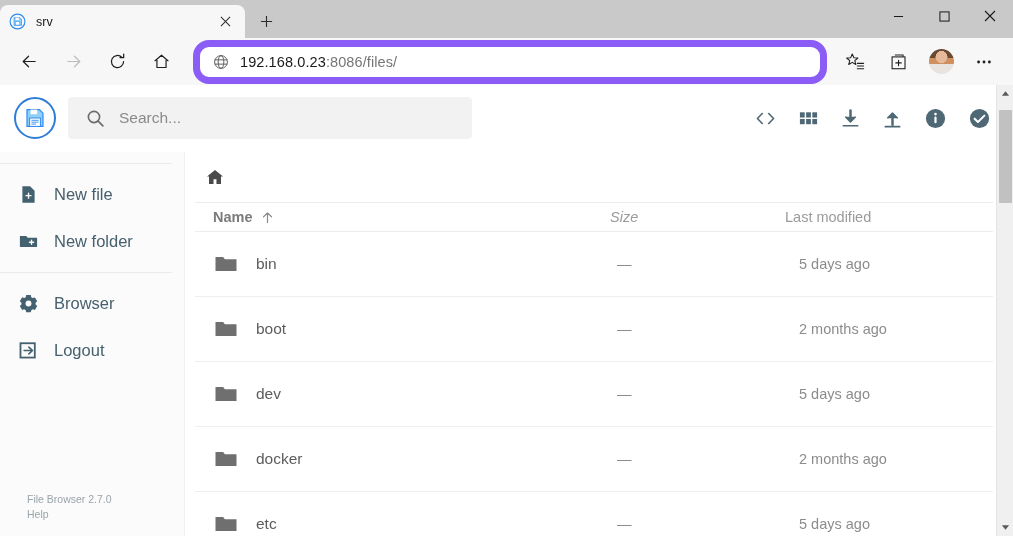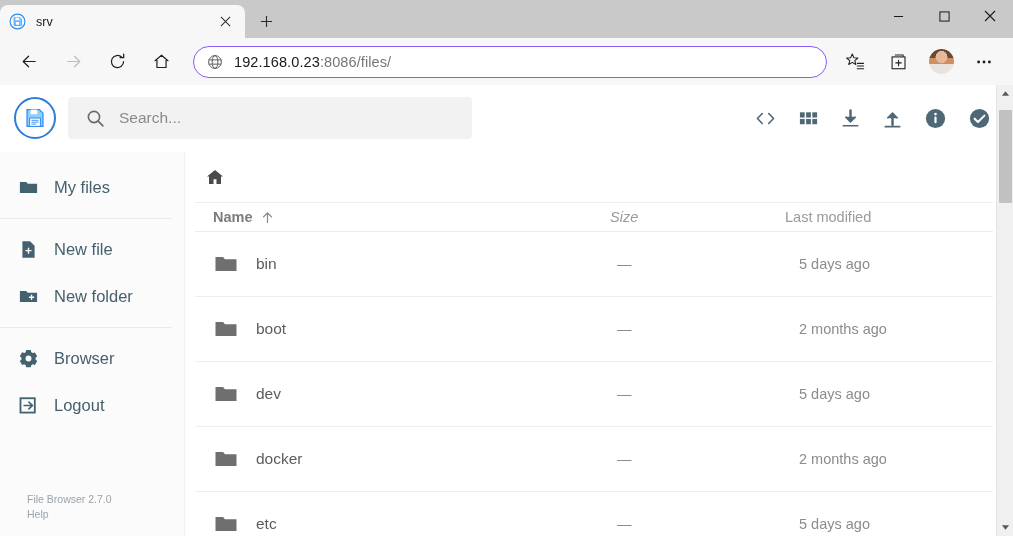--- a/index.html
+++ b/index.html
@@ -55,21 +55,21 @@
   }
   .navbtn {
     width: 34px; height: 34px; margin: 0 5px;
     display: flex; align-items: center; justify-content: center;
     border-radius: 5px; color: #1f1f1f;
   }
   .navbtn.disabled { color: #bdbdbd; }
   .urlbar {
     flex: 1; height: 31px; background: #ffffff; border-radius: 16px;
     display: flex; align-items: center; padding: 15px 13px;
-    margin: 0 6px 0 10px; border: 1px solid #8b5cf6;
+    margin: 0 6px 0 10px; border: 7px solid #8b5cf6;
   }
   .url-globe { margin-right: 11px; display:flex; color:#5c5c5c; }
   .url-text { font-size: 14.5px; color: #1a1a1a; letter-spacing: .1px; }
   .url-text .dim { color: #767676; }
   .navright { display: flex; align-items: center; }
   .avatar {
     width: 25px; height: 25px; border-radius: 50%; margin: 0 8px;
     background: radial-gradient(circle at 50% 32%, #e6b99a 0 28%, transparent 29%),
                 linear-gradient(#6a4a32 0 38%, #cf8f5e 38% 62%, #e8e3de 62% 100%);
     overflow:hidden; position: relative;
@@ -331,30 +331,20 @@
             <circle cx="12" cy="12" r="10" fill="currentColor"></circle>
             <path d="M6.9 12.2l3.5 3.5 6.7-6.7" fill="none" stroke="#ffffff" stroke-width="2.1" stroke-linecap="round" stroke-linejoin="round"></path>
           </svg>
         </span>
       </div>
     </div>
 
     <div class="fb-body">
 
       <div class="sidebar">
-        <div class="side-group">
-          <div class="side-item">
-            <span class="side-ico">
-              <svg width="21" height="21" viewBox="0 0 22 22">
-                  <path d="M2 5.2h6.6l1.6 2h9.8v9.6H2z" fill="currentColor"></path>
-                </svg>
-            </span>
-            <span class="side-label">My files</span>
-          </div>
-        </div>
         <div class="side-sep"></div>
         <div class="side-group">
           <div class="side-item">
             <span class="side-ico">
               <svg width="21" height="21" viewBox="0 0 22 22">
                 <path d="M4.6 2.4h8l4.8 4.8v12.4H4.6z" fill="currentColor"></path>
                 <path d="M11 9.6v5.2M8.4 12.2h5.2" stroke="#fbfbfb" stroke-width="1.5" stroke-linecap="round"></path>
               </svg>
             </span>
             <span class="side-label">New file</span>

